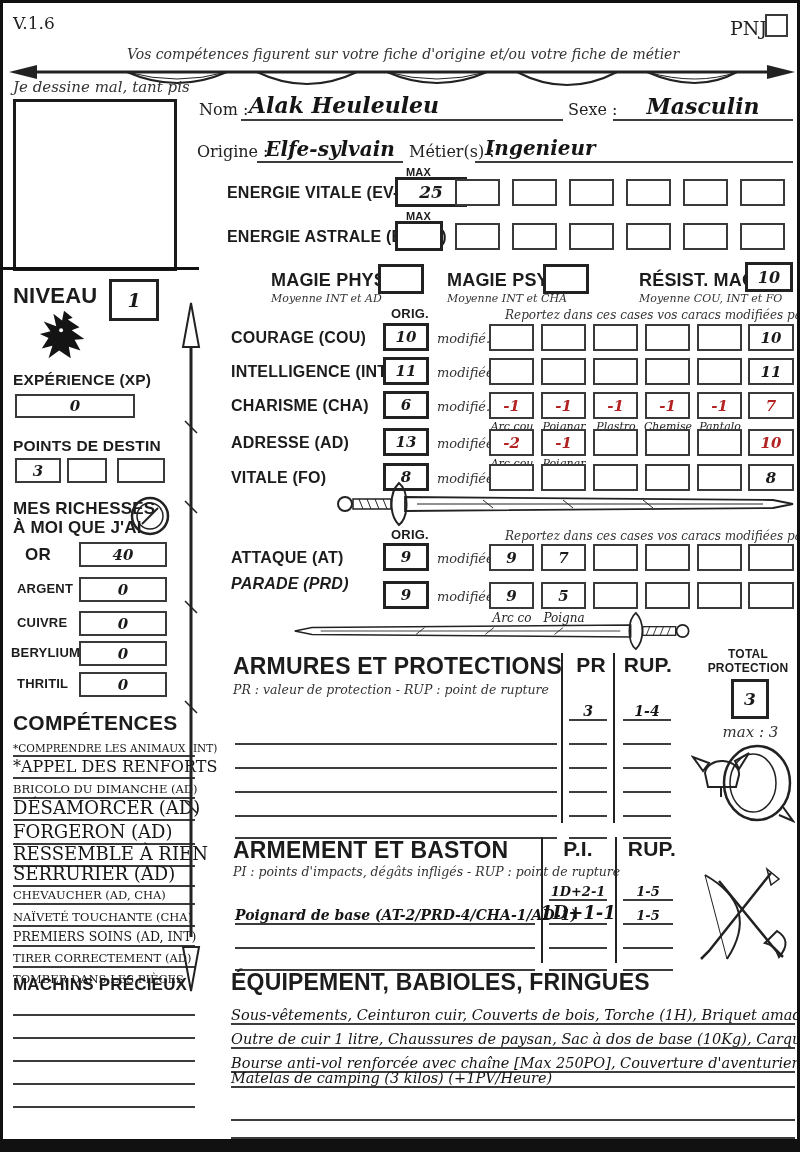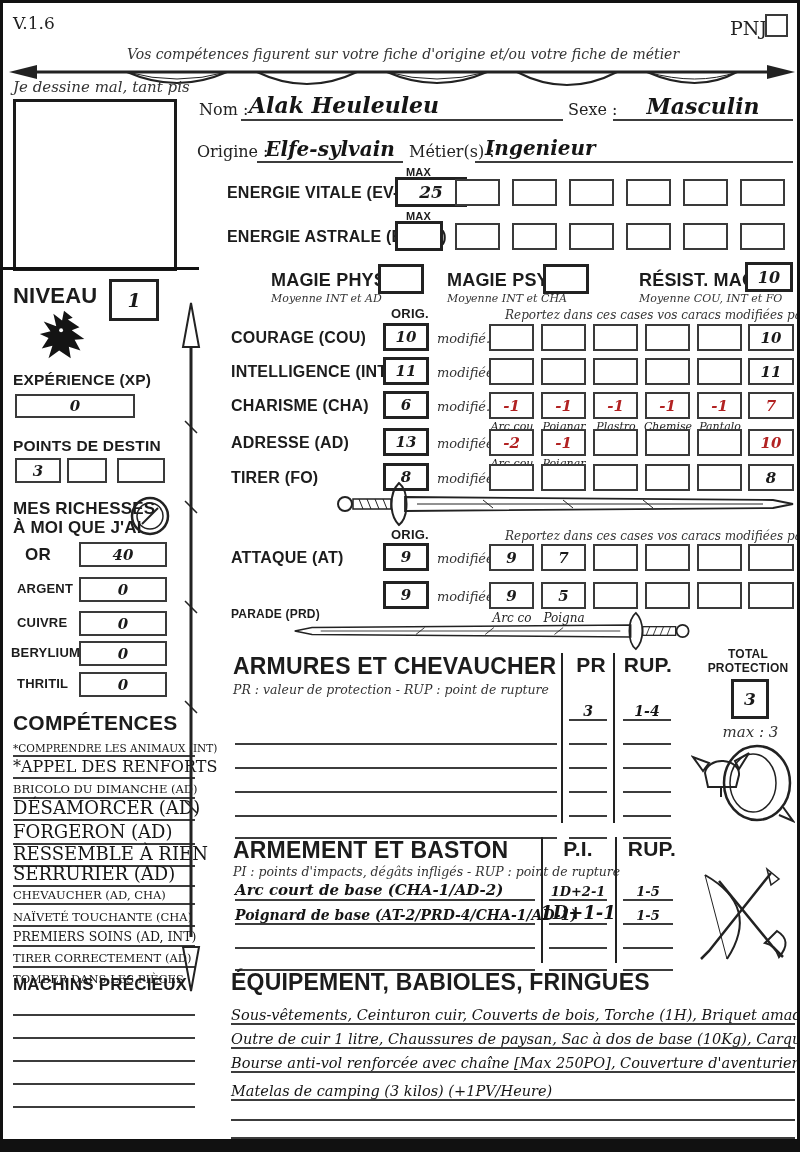--- a/index.html
+++ b/index.html
@@ -196,21 +196,21 @@
   <div class="abs it" style="left:434px;top:433px;font-size:13px;">modifiée...</div>
   <div class="abs box cellv red" style="left:486px;top:426px;width:45px;height:27px;">-2</div>
   <div class="abs box cellv red" style="left:538px;top:426px;width:45px;height:27px;">-1</div>
   <div class="abs box cellv" style="left:590px;top:426px;width:45px;height:27px;"></div>
   <div class="abs box cellv" style="left:642px;top:426px;width:45px;height:27px;"></div>
   <div class="abs box cellv" style="left:694px;top:426px;width:45px;height:27px;"></div>
   <div class="abs box cellv red" style="left:745px;top:426px;width:46px;height:27px;">10</div>
   <div class="abs note" style="left:481px;top:454px;width:56px;">Arc cou</div>
   <div class="abs note" style="left:533px;top:454px;width:56px;">Poignar</div>
 
-  <div class="abs b" style="left:228px;top:466px;font-size:16px;">TIRER (FO)</div>
+  <div class="abs b" style="left:228px;top:466px;font-size:16px;">VITALE (FO)</div>
   <div class="abs box bx3 cellv" style="left:380px;top:460px;width:46px;height:28px;">8</div>
   <div class="abs it" style="left:434px;top:468px;font-size:13px;">modifiée...</div>
   <div class="abs box cellv" style="left:486px;top:461px;width:45px;height:27px;"></div>
   <div class="abs box cellv" style="left:538px;top:461px;width:45px;height:27px;"></div>
   <div class="abs box cellv" style="left:590px;top:461px;width:45px;height:27px;"></div>
   <div class="abs box cellv" style="left:642px;top:461px;width:45px;height:27px;"></div>
   <div class="abs box cellv" style="left:694px;top:461px;width:45px;height:27px;"></div>
   <div class="abs box cellv" style="left:745px;top:461px;width:46px;height:27px;">8</div>
 
   <svg class="abs" style="left:330px;top:478px;" width="462" height="46" viewBox="0 0 462 46">
@@ -229,21 +229,21 @@
   <div class="abs b" style="left:228px;top:546px;font-size:16px;">ATTAQUE (AT)</div>
   <div class="abs box bx3 cellv" style="left:380px;top:540px;width:46px;height:28px;">9</div>
   <div class="abs it" style="left:434px;top:548px;font-size:13px;">modifiée...</div>
   <div class="abs box cellv" style="left:486px;top:541px;width:45px;height:27px;">9</div>
   <div class="abs box cellv" style="left:538px;top:541px;width:45px;height:27px;">7</div>
   <div class="abs box cellv" style="left:590px;top:541px;width:45px;height:27px;"></div>
   <div class="abs box cellv" style="left:642px;top:541px;width:45px;height:27px;"></div>
   <div class="abs box cellv" style="left:694px;top:541px;width:45px;height:27px;"></div>
   <div class="abs box cellv" style="left:745px;top:541px;width:46px;height:27px;"></div>
 
-  <div class="abs b" style="left:228px;top:604px;font-size:12px;">PARADE (PRD)</div>
+  <div class="abs b" style="left:228px;top:572px;font-size:16px;font-style:italic;">PARADE (PRD)</div>
   <div class="abs box bx3 cellv" style="left:380px;top:578px;width:46px;height:28px;">9</div>
   <div class="abs it" style="left:434px;top:586px;font-size:13px;">modifiée...</div>
   <div class="abs box cellv" style="left:486px;top:579px;width:45px;height:27px;">9</div>
   <div class="abs box cellv" style="left:538px;top:579px;width:45px;height:27px;">5</div>
   <div class="abs box cellv" style="left:590px;top:579px;width:45px;height:27px;"></div>
   <div class="abs box cellv" style="left:642px;top:579px;width:45px;height:27px;"></div>
   <div class="abs box cellv" style="left:694px;top:579px;width:45px;height:27px;"></div>
   <div class="abs box cellv" style="left:745px;top:579px;width:46px;height:27px;"></div>
   <div class="abs note" style="left:481px;top:608px;width:56px;font-size:12px;">Arc co</div>
   <div class="abs note" style="left:533px;top:608px;width:56px;font-size:12px;">Poigna</div>
@@ -253,21 +253,21 @@
       <circle cx="12" cy="23" r="7" fill="none" stroke="#222" stroke-width="2"></circle>
       <rect x="20" y="18" width="38" height="10" fill="none" stroke="#222" stroke-width="1.5"></rect>
       <path d="M26 18 L30 28 M34 18 L38 28 M42 18 L46 28 M50 18 L54 28" stroke="#222" stroke-width="1"></path>
       <path d="M66 2 C56 12 56 34 66 44 C76 36 76 10 66 2 Z" fill="none" stroke="#222" stroke-width="2"></path>
       <path d="M72 16 L440 19 L460 23 L440 27 L72 30 Z" fill="none" stroke="#222" stroke-width="1.8"></path>
       <line x1="84" y1="23" x2="430" y2="23" stroke="#222" stroke-width="1"></line>
       <path d="M150 19 L160 27 M230 19 L240 27 M310 19 L320 27" stroke="#222" stroke-width="1"></path>
     </g>
   </svg>
 
-  <div class="abs b" style="left:230px;top:650px;font-size:23px;">ARMURES ET CHEVAUCHER</div>
+  <div class="abs b" style="left:230px;top:650px;font-size:23px;">ARMURES ET PROTECTIONS</div>
   <div class="abs it" style="left:230px;top:679px;font-size:12.5px;text-align:right;">PR : valeur de protection - RUP : point de rupture</div>
   <div class="abs b" style="left:566px;top:650px;width:44px;text-align:center;font-size:21px;">PR</div>
   <div class="abs b" style="left:614px;top:650px;width:62px;text-align:center;font-size:21px;">RUP.</div>
   <div class="abs vline" style="left:558px;top:650px;height:170px;"></div>
   <div class="abs vline" style="left:610px;top:650px;height:170px;"></div>
 
   <div class="abs ul field" style="left:566px;top:696px;width:38px;height:22px;justify-content:center;">
       <span class="hw" style="font-size:14px;">3</span>
     </div>
   <div class="abs ul field" style="left:620px;top:696px;width:48px;height:22px;justify-content:center;">
@@ -314,23 +314,20 @@
     <path d="M92 66 L102 80 L88 74" fill="none" stroke="#222" stroke-width="2"></path>
   </svg>
 
   <div class="abs b" style="left:230px;top:834px;font-size:23px;">ARMEMENT ET BASTON</div>
   <div class="abs it" style="left:230px;top:861px;font-size:12.5px;">PI : points d'impacts, dégâts infligés - RUP : point de rupture</div>
   <div class="abs b" style="left:544px;top:834px;width:62px;text-align:center;font-size:21px;">P.I.</div>
   <div class="abs b" style="left:618px;top:834px;width:62px;text-align:center;font-size:21px;">RUP.</div>
   <div class="abs vline" style="left:538px;top:834px;height:126px;"></div>
   <div class="abs vline" style="left:612px;top:834px;height:126px;"></div>
 
-  <div class="abs ul field" style="left:232px;top:876px;width:300px;height:22px;">
-      <span class="hw" style="font-size:15px;">Arc court de base (CHA-1/AD-2)</span>
-    </div>
   <div class="abs ul field" style="left:546px;top:876px;width:58px;height:22px;justify-content:center;">
       <span class="hw" style="font-size:13px;">1D+2-1</span>
     </div>
   <div class="abs ul field" style="left:620px;top:876px;width:50px;height:22px;justify-content:center;">
       <span class="hw" style="font-size:13px;">1-5</span>
     </div>
 
   <div class="abs ul field" style="left:232px;top:900px;width:300px;height:22px;">
       <span class="hw" style="font-size:14px;">Poignard de base (AT-2/PRD-4/CHA-1/AD-1)</span>
     </div>
@@ -364,21 +361,21 @@
   <div class="abs b" style="left:228px;top:966px;font-size:23px;">ÉQUIPEMENT, BABIOLES, FRINGUES</div>
   <div class="abs ul field" style="left:228px;top:998px;width:564px;height:24px;">
       <span class="hw" style="font-size:14.5px;font-weight:normal;">Sous-vêtements, Ceinturon cuir, Couverts de bois, Torche (1H), Briquet amadou, Écuelle</span>
     </div>
   <div class="abs ul field" style="left:228px;top:1022px;width:564px;height:24px;">
       <span class="hw" style="font-size:14.5px;font-weight:normal;">Outre de cuir 1 litre, Chaussures de paysan, Sac à dos de base (10Kg), Carquois [20 flèches]</span>
     </div>
   <div class="abs ul field" style="left:228px;top:1046px;width:564px;height:24px;">
       <span class="hw" style="font-size:14.5px;font-weight:normal;">Bourse anti-vol renforcée avec chaîne [Max 250PO], Couverture d'aventurier (2 kilos)</span>
     </div>
-  <div class="abs ul field" style="left:228px;top:1070px;width:564px;height:28px;">
+  <div class="abs ul field" style="left:228px;top:1070px;width:564px;height:15px;">
       <span class="hw" style="font-size:14.5px;font-weight:normal;">Matelas de camping (3 kilos) (+1PV/Heure)</span>
     </div>
   <div class="abs ul field" style="left:228px;top:1094px;width:564px;height:24px;">
       <span class="hw" style="font-size:14.5px;font-weight:normal;"></span>
     </div>
   <div class="abs ul field" style="left:228px;top:1112px;width:564px;height:24px;">
       <span class="hw" style="font-size:14.5px;font-weight:normal;"></span>
     </div>
 
   <div class="abs" style="left:0;bottom:0;width:794px;height:10px;background:#111;"></div>

